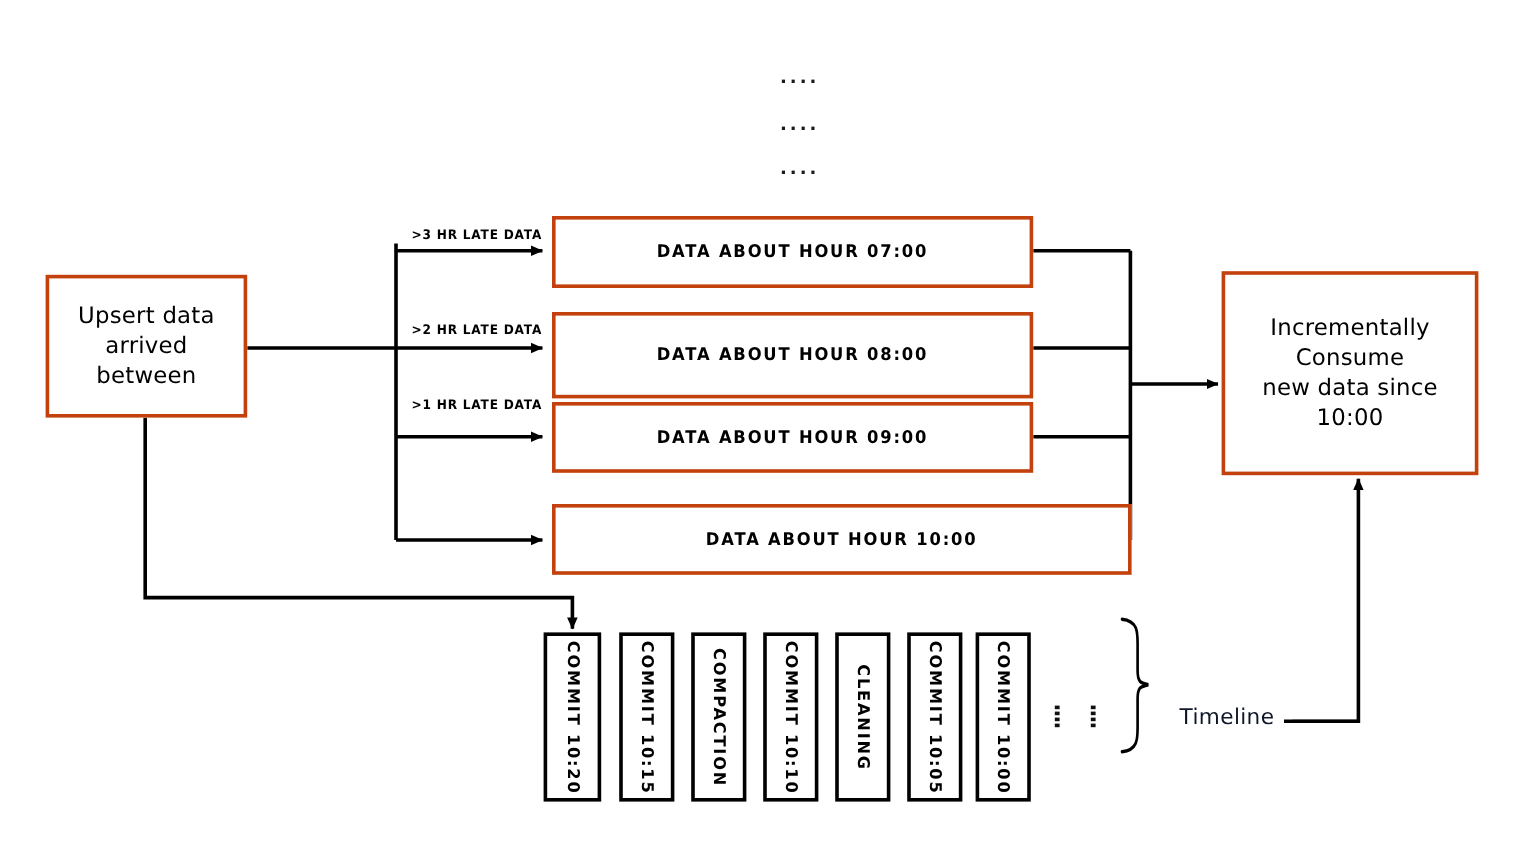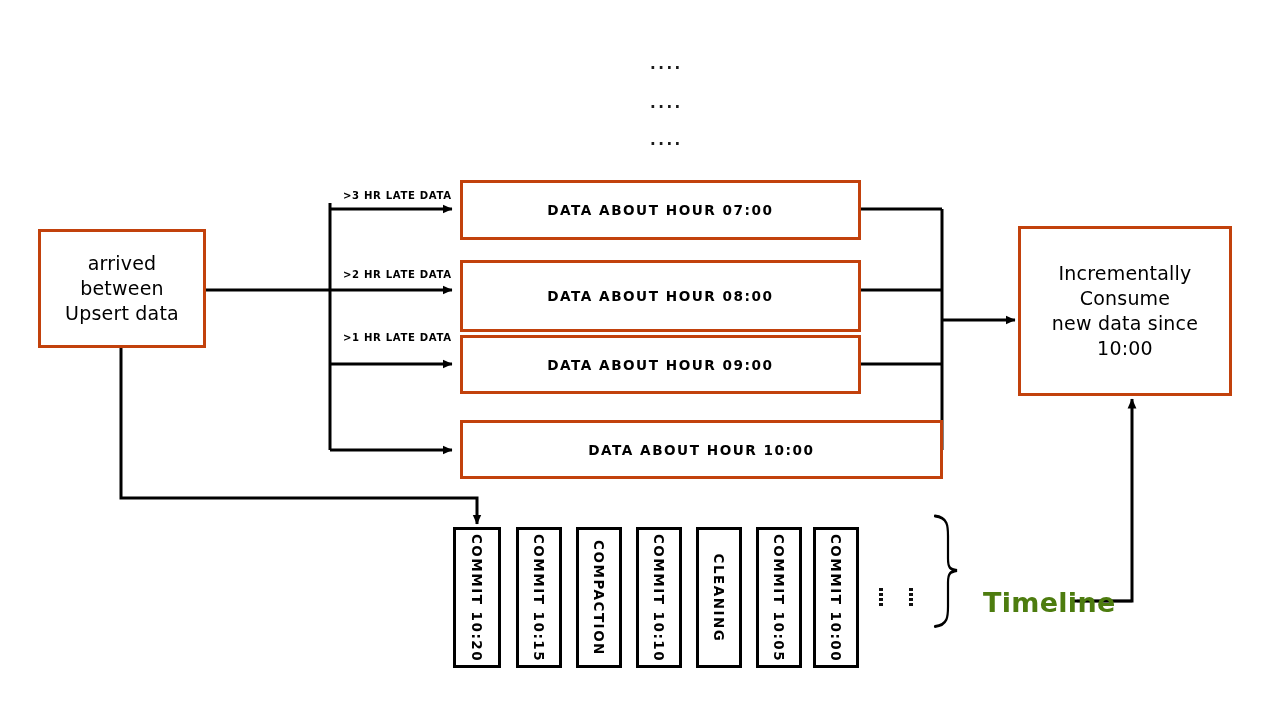--- a/index.html
+++ b/index.html
@@ -122,23 +122,23 @@
   }
   .vdots i {
     display: block;
     width: 3.2px;
     height: 3.2px;
     background: #111111;
   }
   .timeline-label {
     position: absolute;
     font-family: "DejaVu Sans", sans-serif;
-    font-weight: 700;
-    font-size: 27px;
-    color: #4d7c0f;
+    font-weight: 400;
+    font-size: 18px;
+    color: #0f172a;
     letter-spacing: 0.3px;
     white-space: nowrap;
   }
 </style>
 </head>
 <body>
 
 <div id="canvas">
 
   <svg id="wires" viewBox="0 0 1280 720">
@@ -203,22 +203,22 @@
       <path class="ln-thin" d="M1077,601 L1132,601"></path>
     </g>
   </svg>
 
   <div class="dots" style="left:650px; top:55px;">....</div>
   <div class="dots" style="left:650px; top:94px;">....</div>
   <div class="dots" style="left:650px; top:131px;">....</div>
 
   <div class="box" style="left:38px; top:229px; width:168px; height:119px;">
     <div class="hand" style="padding:0 6px;">
+      <div>Upsert data</div>
       <div>arrived between</div>
-      <div>Upsert data</div>
     </div>
   </div>
 
   <div class="edge-label" style="left:343px; top:189px;">&gt;3 HR LATE DATA</div>
   <div class="edge-label" style="left:343px; top:268px;">&gt;2 HR LATE DATA</div>
   <div class="edge-label" style="left:343px; top:331px;">&gt;1 HR LATE DATA</div>
 
   <div class="box" style="left:460px; top:180px; width:401px; height:60px;">
     <span class="caps">DATA ABOUT HOUR 07:00</span>
   </div>

